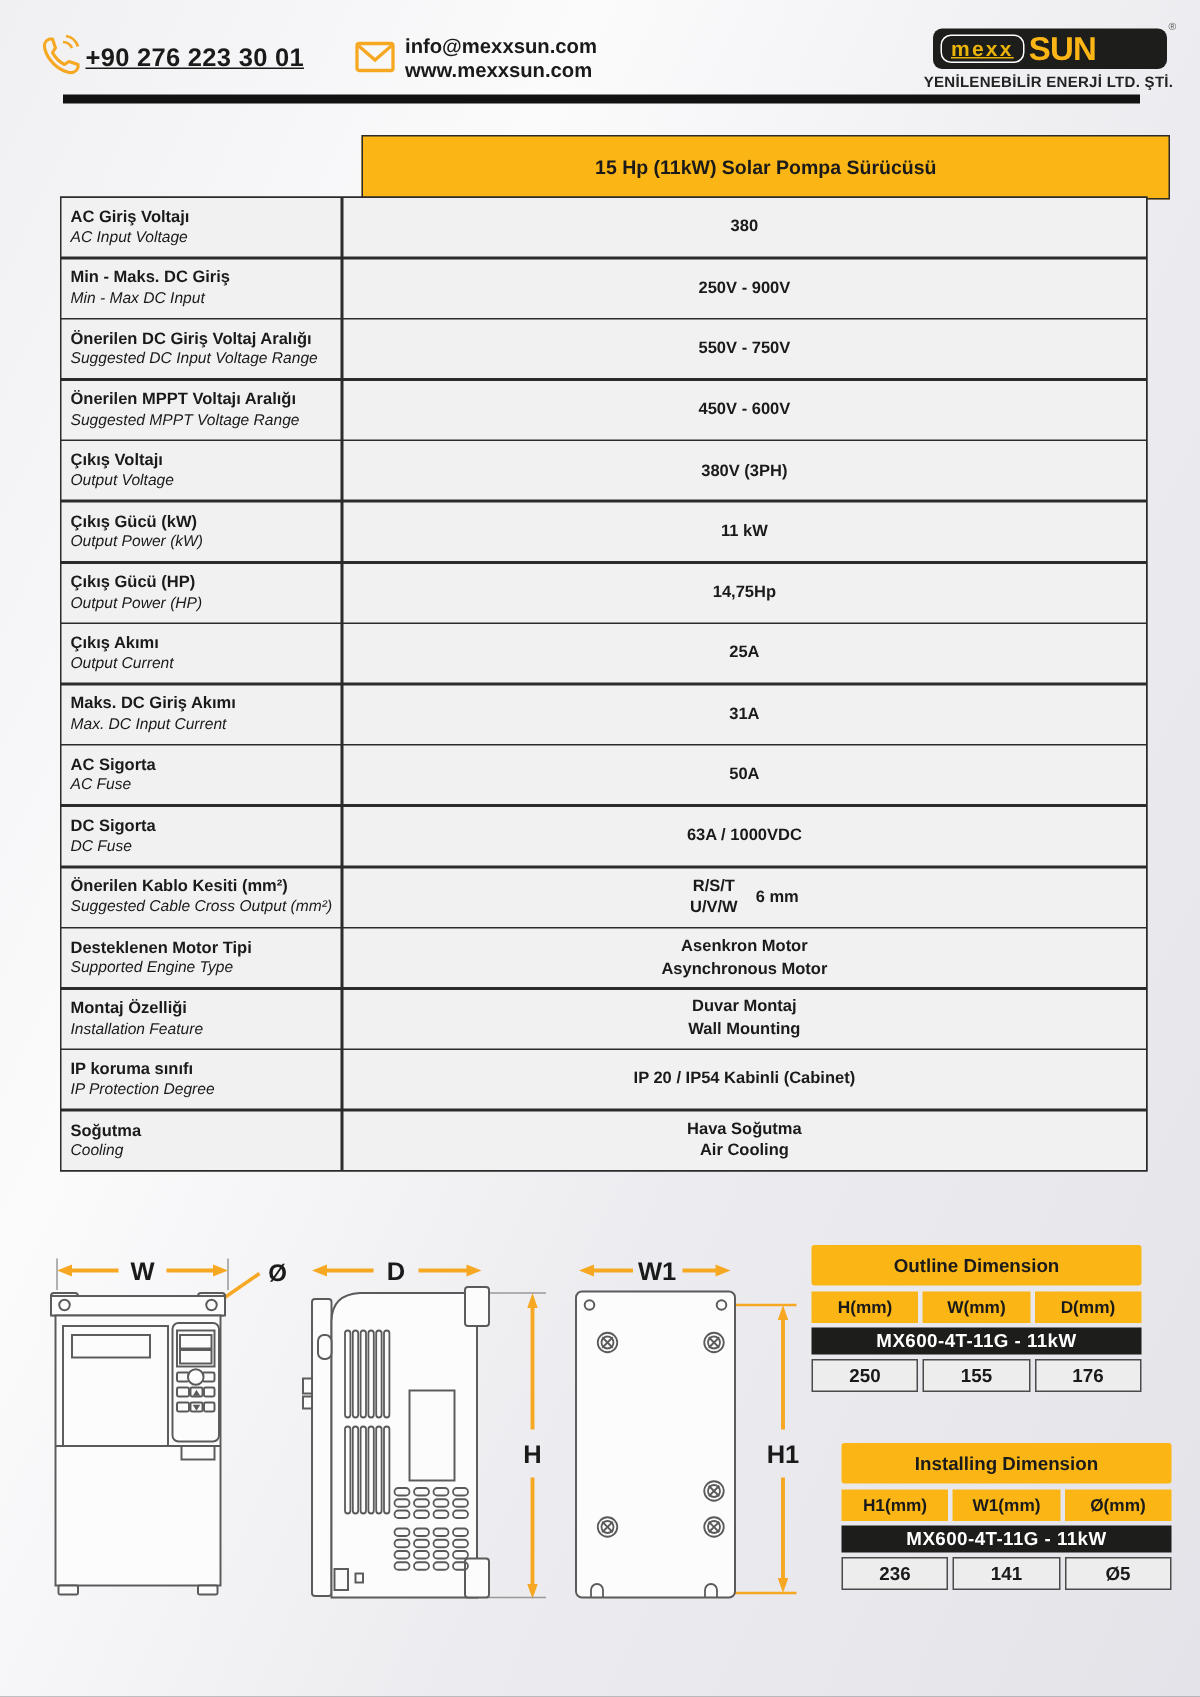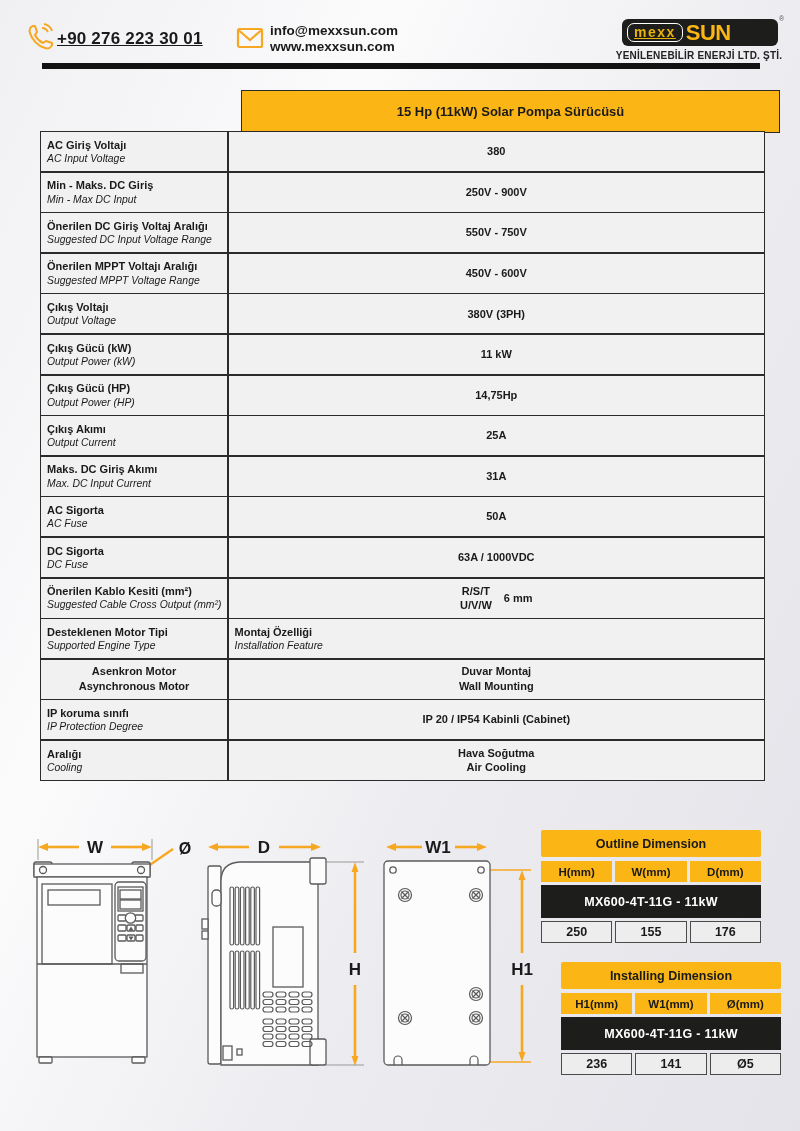--- a/index.html
+++ b/index.html
@@ -54,21 +54,21 @@
   .cable-stack{text-align:center;line-height:1.3;}
   
   .drawing{position:absolute;}
   
   .dim-table{position:absolute;left:541px;width:220px;}
   .dim-title{height:27px;background:#fbb615;display:flex;align-items:center;justify-content:center;
     font-size:12.5px;font-weight:700;border-radius:2px;}
   .dim-cols{display:grid;grid-template-columns:1fr 1fr 1fr;gap:3px;margin-top:4px;}
   .dim-col{height:21px;background:#fbb615;display:flex;align-items:center;justify-content:center;
     font-size:11.5px;font-weight:700;}
-  .dim-model{margin-top:3px;height:33px;background:#1d1d1b;color:#fff;display:flex;align-items:center;
+  .dim-model{margin-top:3px;height:18px;background:#1d1d1b;color:#fff;display:flex;align-items:center;
     justify-content:center;font-size:12.5px;font-weight:700;letter-spacing:.3px;}
   .dim-vals{display:grid;grid-template-columns:1fr 1fr 1fr;gap:3px;margin-top:3px;}
   .dim-val{height:22px;background:#ededee;border:1px solid #4a4a4a;box-sizing:border-box;
     display:flex;align-items:center;justify-content:center;font-size:12.5px;font-weight:700;}
   svg text{font-family:"Liberation Sans","DejaVu Sans",sans-serif;}
 </style>
 </head>
 <body>
 
 <div id="page">
@@ -201,44 +201,44 @@
           <div>U/V/W</div>
         </div>
         <span>6 mm</span>
       </div>
     </div>
 
     <div class="sc lbl">
       <div class="tr">Desteklenen Motor Tipi</div>
         <div class="en">Supported Engine Type</div>
     </div>
+    <div class="sc val">
+      <div>Asenkron Motor</div>
+        <div>Asynchronous Motor</div>
+    </div>
+
     <div class="sc lbl">
       <div class="tr">Montaj Özelliği</div>
         <div class="en">Installation Feature</div>
     </div>
-
-    <div class="sc val">
-      <div>Asenkron Motor</div>
-        <div>Asynchronous Motor</div>
-    </div>
     <div class="sc val">
       <div>Duvar Montaj</div>
         <div>Wall Mounting</div>
     </div>
 
     <div class="sc lbl">
       <div class="tr">IP koruma sınıfı</div>
         <div class="en">IP Protection Degree</div>
     </div>
     <div class="sc val">
         <div>IP 20 / IP54 Kabinli (Cabinet)</div>
       </div>
 
     <div class="sc lbl">
-      <div class="tr">Aralığı</div>
+      <div class="tr">Soğutma</div>
         <div class="en">Cooling</div>
     </div>
     <div class="sc val">
       <div>Hava Soğutma</div>
         <div>Air Cooling</div>
     </div>
   </div>
 
   <svg class="drawing" style="left:28px;top:833px;" width="172" height="250" viewBox="0 0 172 250">
     <g stroke="#999" stroke-width="1">

